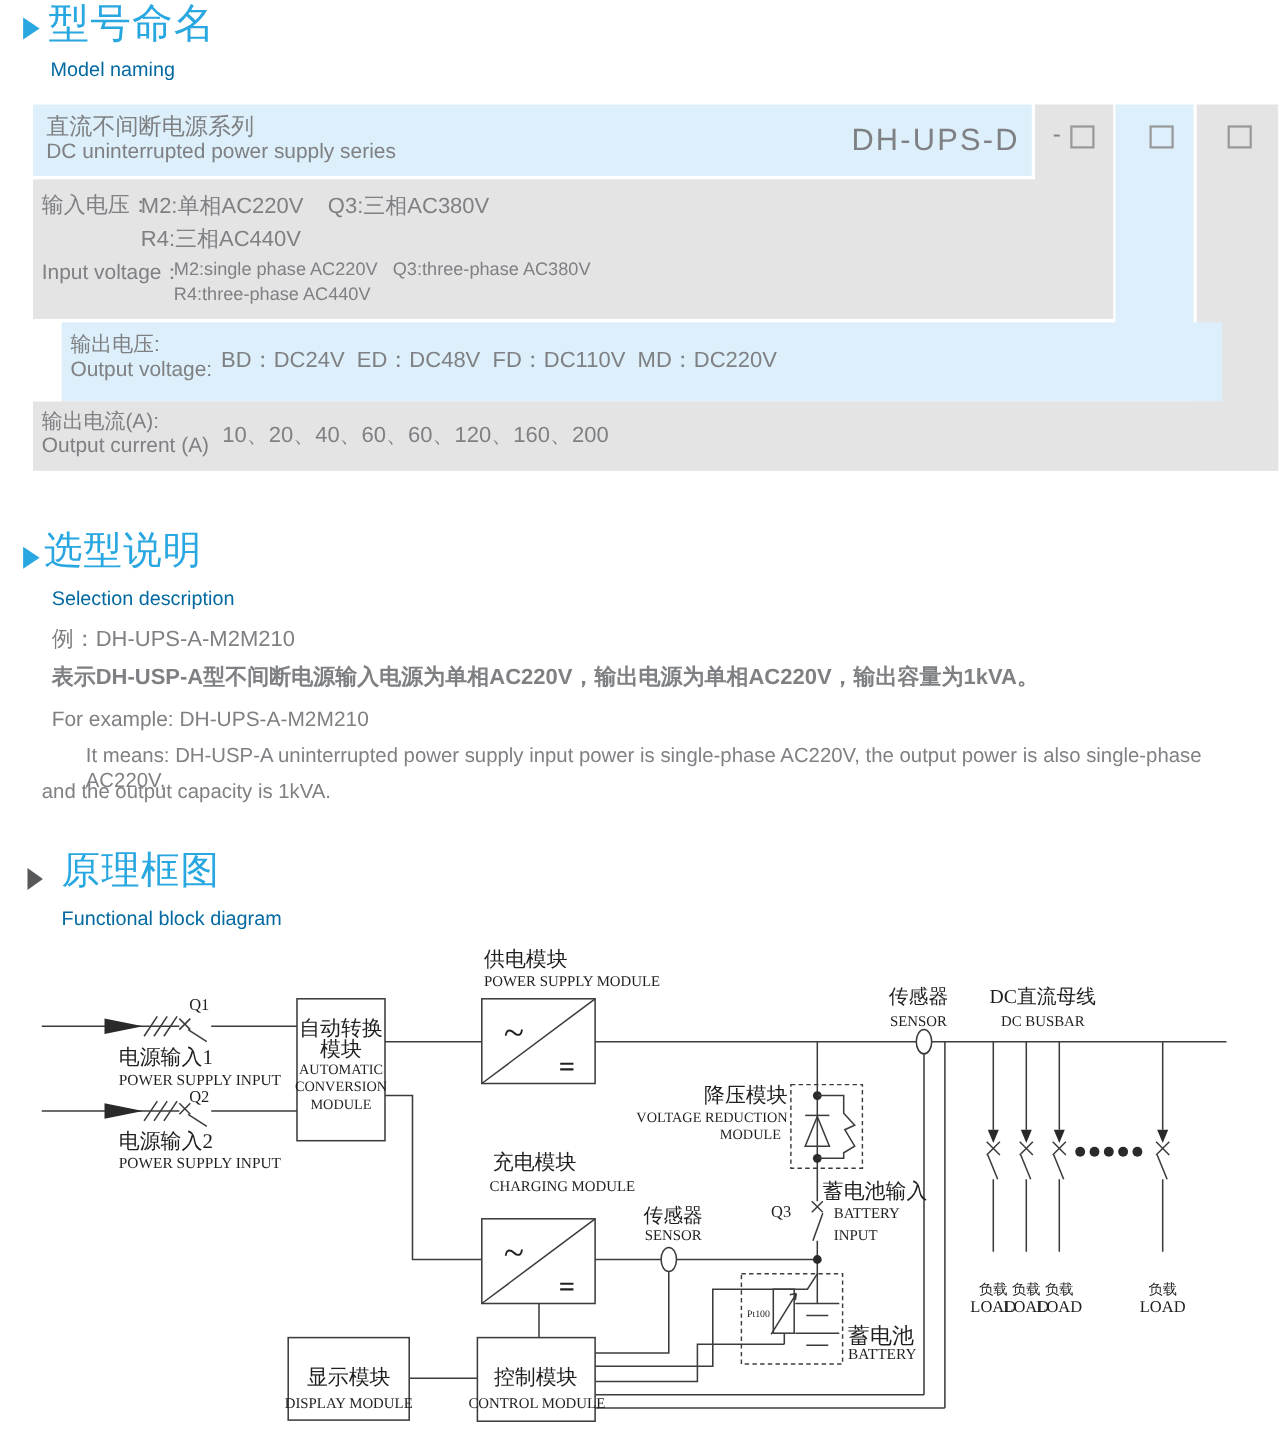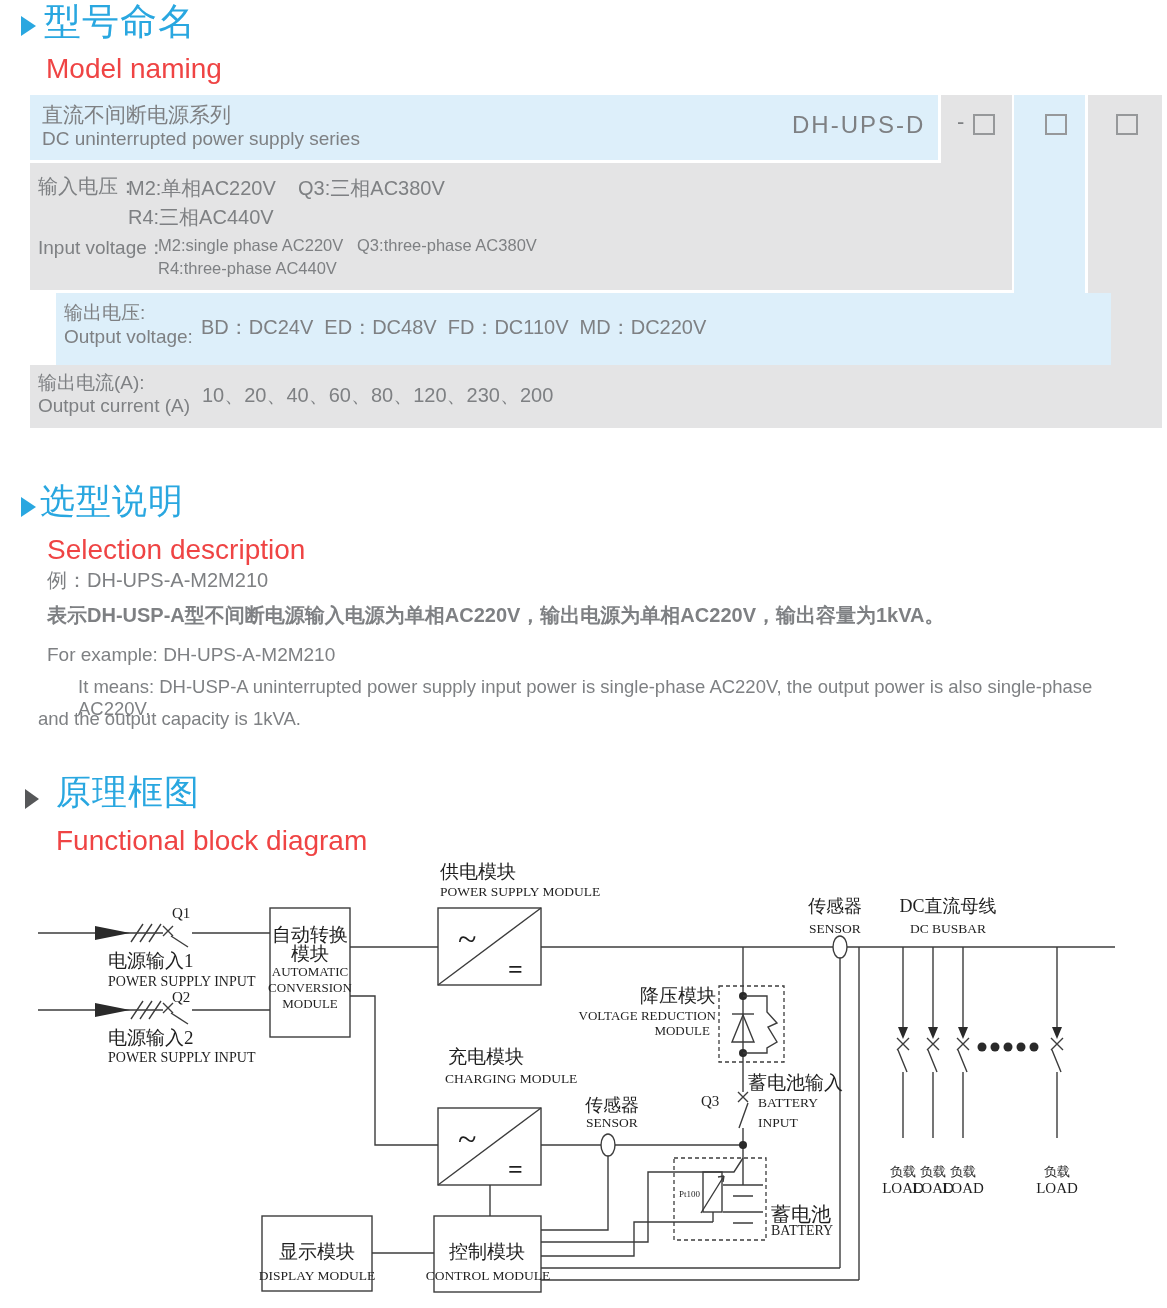--- a/index.html
+++ b/index.html
@@ -7,21 +7,21 @@
     width:1167px;height:1308px;position:relative;background:#ffffff;
     font-family:"Liberation Sans",sans-serif;overflow:hidden;
   }
   .abs{position:absolute;}
   
   .tri-blue{width:0;height:0;border-style:solid;border-width:10px 0 10px 15px;
     border-color:transparent transparent transparent #29a7e0;}
   .tri-dark{width:0;height:0;border-style:solid;border-width:10px 0 10px 14px;
     border-color:transparent transparent transparent #565759;}
   .sec-title{color:#29a7e0;font-size:37px;line-height:1.1;letter-spacing:1px;}
-  .sec-sub{color:#ef4444;font-size:28px;}
+  .sec-sub{color:#0369a1;font-size:18px;}
   
   .cell-blue{background:#ddeffa;}
   .cell-grey{background:#e4e4e5;}
   .tg{color:#7e8083;}
   .sq{width:18px;height:17px;border:2px solid #96989a;display:inline-block;background:transparent;}
   .pre{white-space:pre;}
   
   svg text{font-family:"Liberation Serif","DejaVu Serif",serif;fill:#1f1f1f;}
   .w{stroke:#3c3c3c;stroke-width:1.4;fill:none;}
   .wd{stroke:#3c3c3c;stroke-width:1.3;fill:none;stroke-dasharray:4 3;}
@@ -33,21 +33,21 @@
 
 <div class="abs tri-blue" style="left:21px;top:16px;"></div>
 <div class="abs sec-title" style="left:44px;top:2px;">型号命名</div>
 <div class="abs sec-sub" style="left:46px;top:53px;">Model naming</div>
 
 <div>
 
   <div class="abs cell-blue" style="left:30px;top:95px;width:908px;height:65px;">
     <div class="abs tg" style="left:12px;top:6px;font-size:21px;">直流不间断电源系列</div>
     <div class="abs tg" style="left:12px;top:33px;font-size:19px;">DC uninterrupted power supply series</div>
-    <div class="abs tg" style="left:762px;top:16px;font-size:24px;letter-spacing:2px;">DH-UPS-D</div>
+    <div class="abs tg" style="left:744px;top:16px;font-size:28px;letter-spacing:2px;">DH-UPS-D</div>
   </div>
 
   <div class="abs cell-grey" style="left:941px;top:95px;width:71px;height:195px;">
     <span class="abs tg" style="left:16px;top:14px;font-size:22px;">-</span>
     <span class="abs sq" style="left:32px;top:19px;"></span>
   </div>
   <div class="abs cell-blue" style="left:1014px;top:95px;width:71px;height:264px;">
     <span class="abs sq" style="left:31px;top:19px;"></span>
   </div>
   <div class="abs cell-grey" style="left:1088px;top:95px;width:74px;height:333px;">
@@ -65,21 +65,21 @@
 
   <div class="abs cell-blue" style="left:30px;top:293px;width:1055px;height:72px;margin-left:26px;">
     <div class="abs tg" style="left:8px;top:7px;font-size:19px;">输出电压:</div>
     <div class="abs tg" style="left:8px;top:33px;font-size:19px;">Output voltage:</div>
     <div class="abs tg pre" style="left:145px;top:21px;font-size:20px;">BD：DC24V  ED：DC48V  FD：DC110V  MD：DC220V</div>
   </div>
 
   <div class="abs cell-grey" style="left:30px;top:365px;width:1132px;height:63px;">
     <div class="abs tg" style="left:8px;top:5px;font-size:19px;">输出电流(A):</div>
     <div class="abs tg" style="left:8px;top:30px;font-size:19px;">Output current (A)</div>
-    <div class="abs tg pre" style="left:172px;top:17px;font-size:20px;">10、20、40、60、80、120、230、200</div>
+    <div class="abs tg pre" style="left:172px;top:17px;font-size:20px;">10、20、40、60、60、120、160、200</div>
   </div>
 </div>
 
 <div class="abs tri-blue" style="left:21px;top:497px;"></div>
 <div class="abs sec-title" style="left:40px;top:482px;font-size:35px;">选型说明</div>
 <div class="abs sec-sub" style="left:47px;top:534px;">Selection description</div>
 <div class="abs tg" style="left:47px;top:567px;font-size:20px;">例：DH-UPS-A-M2M210</div>
 <div class="abs tg" style="left:47px;top:602px;font-size:20px;font-weight:bold;">表示DH-USP-A型不间断电源输入电源为单相AC220V，输出电源为单相AC220V，输出容量为1kVA。</div>
 <div class="abs tg" style="left:47px;top:644px;font-size:19px;">For example: DH-UPS-A-M2M210</div>
 <div class="abs tg" style="left:42px;top:676px;font-size:18.5px;margin-left:36px;">It means: DH-USP-A uninterrupted power supply input power is single-phase AC220V, the output power is also single-phase AC220V,</div>

